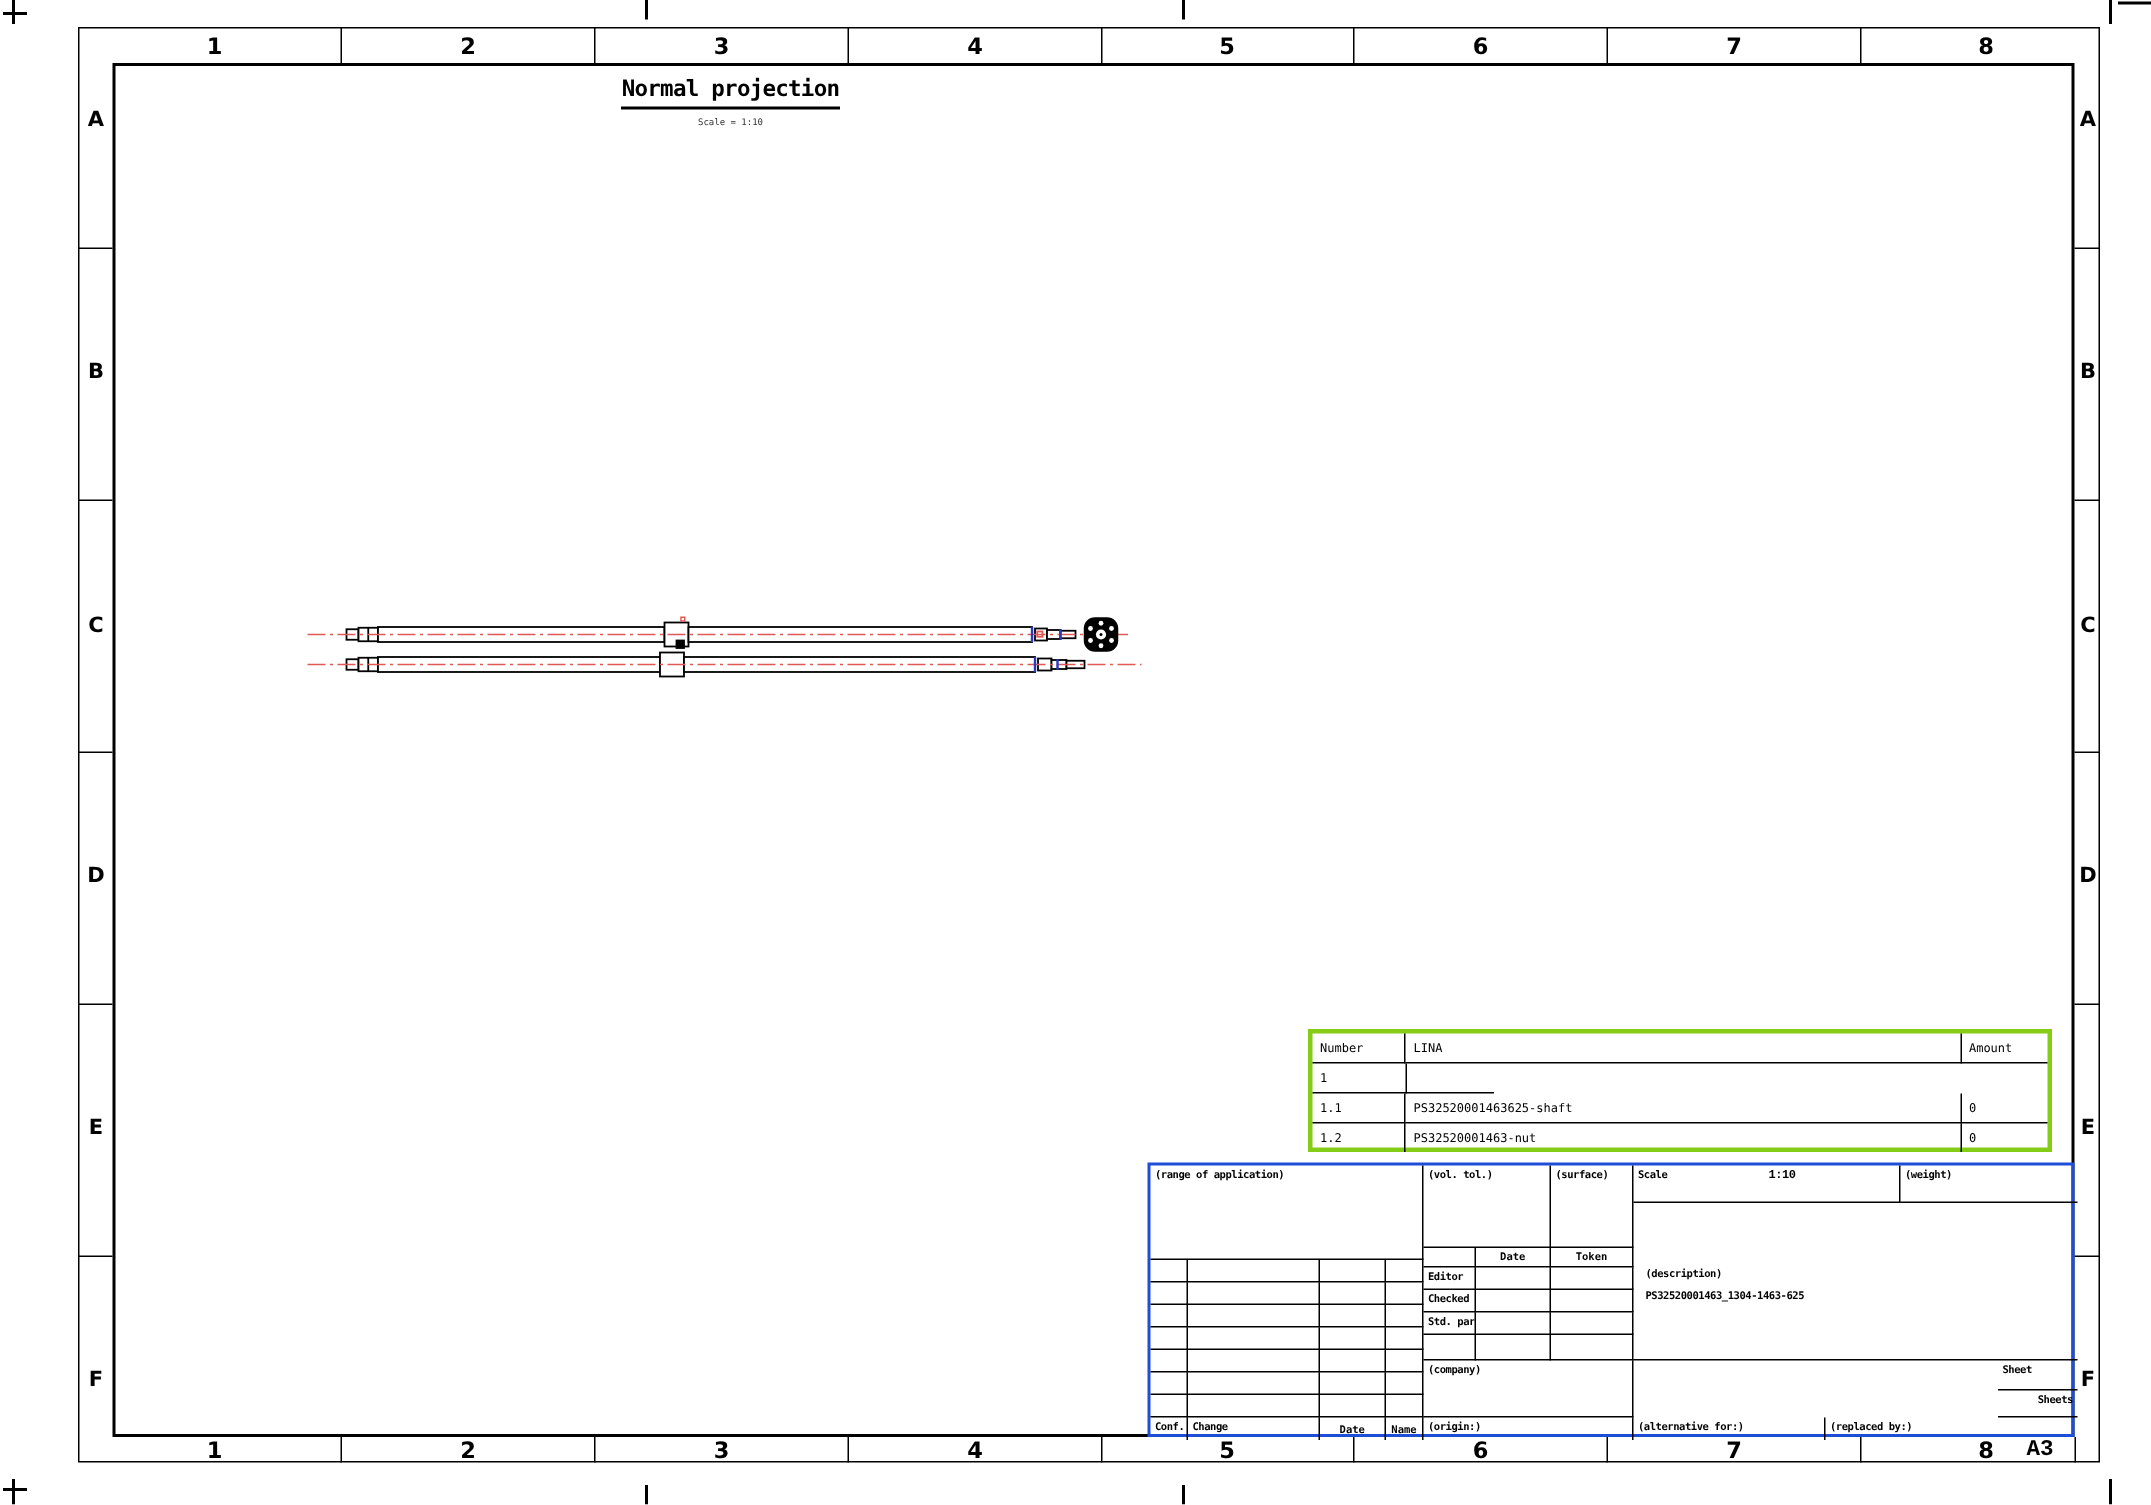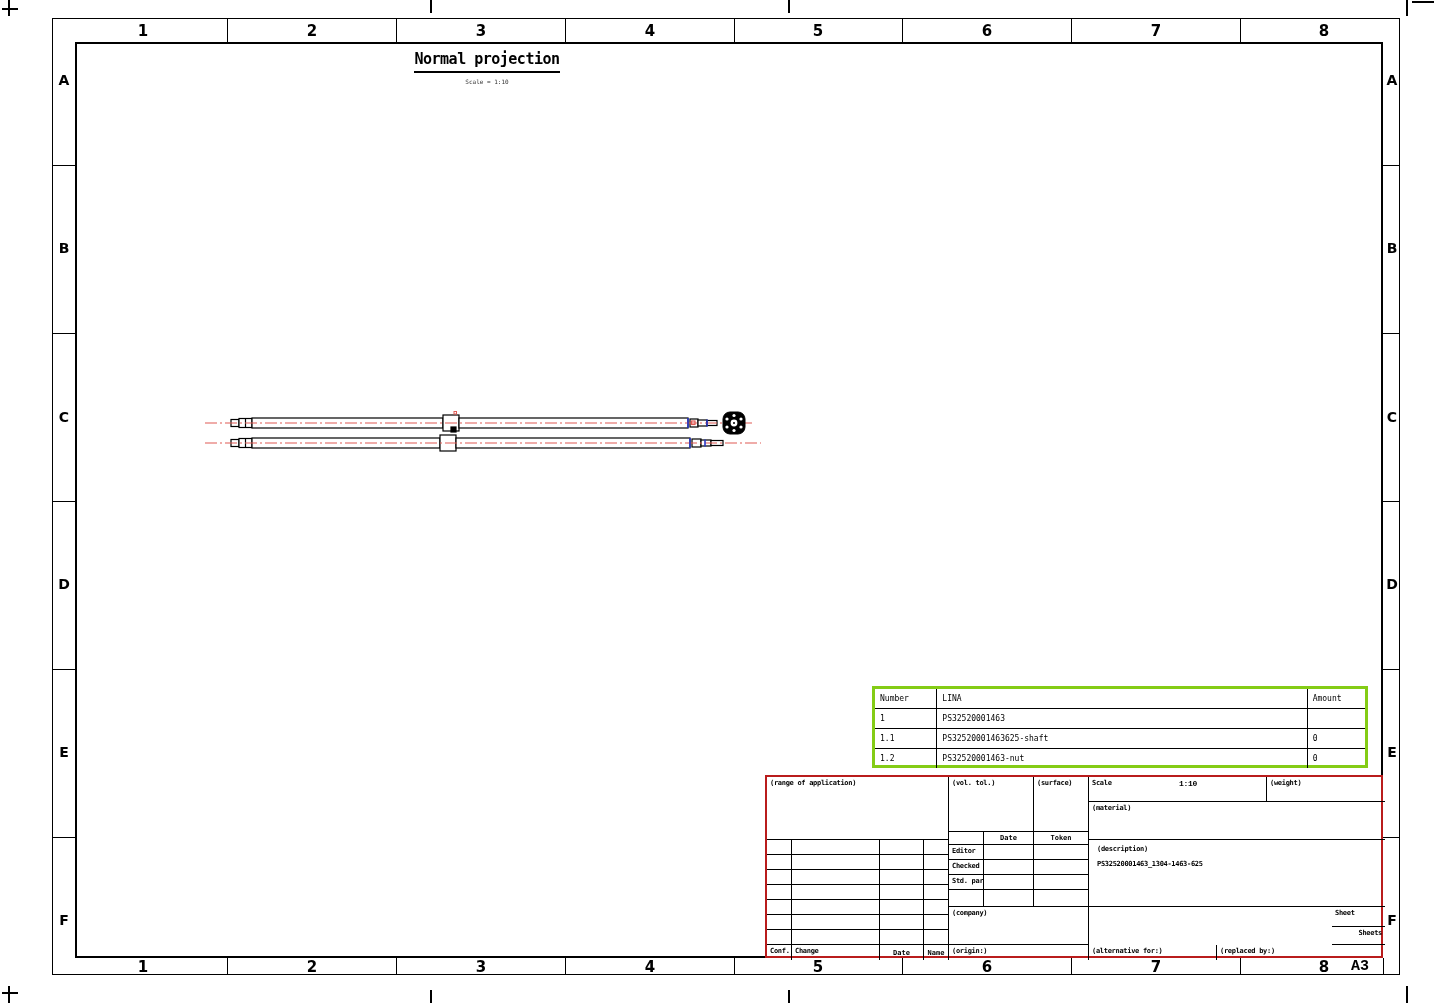--- a/index.html
+++ b/index.html
@@ -23,21 +23,21 @@
   .view-subtitle{left:414px;top:78px;width:146px;text-align:center;font-size:6px;color:#333;}
   
   .parts-table{left:872px;top:686px;width:496px;height:82px;border:3px solid #84cc16;font-size:8px;}
   .pt-row{position:absolute;left:0;width:100%;display:flex;}
   .pt-cell{box-sizing:border-box;border-right:1.5px solid #000;border-bottom:1.5px solid #000;
     padding:0 5px;display:flex;align-items:center;overflow:hidden;white-space:nowrap;}
   .pt-c1{width:63px;}
   .pt-c2{width:375px;}
   .pt-c3{width:58px;border-right:none;}
   
-  .title-block{left:765px;top:775px;width:618px;height:183px;border:2px solid #b91c1c;font-size:7px;}
+  .title-block{left:765px;top:775px;width:618px;height:183px;border:2px solid #1d4ed8;font-size:7px;}
   .tb{position:absolute;box-sizing:border-box;border-right:1px solid #000;border-bottom:1px solid #000;
     overflow:hidden;white-space:nowrap;}
   .tb-label{position:absolute;left:3px;top:2px;font-weight:bold;letter-spacing:-0.3px;}
   .tb-ctr{display:flex;align-items:center;justify-content:center;font-weight:bold;}
   .noborder-b{border-bottom:none;}
   .noborder-r{border-right:none;}
   svg{display:block;}
 </style>
 </head>
 <body style="background: rgb(255, 255, 255);">
@@ -174,21 +174,20 @@
 </div>
 
 <div class="abs parts-table">
   <div class="pt-row" style="top:0;height:20px;">
     <div class="pt-cell pt-c1">Number</div>
     <div class="pt-cell pt-c2">LINA</div>
     <div class="pt-cell pt-c3">Amount</div>
   </div>
   <div class="pt-row" style="top:20px;height:20px;">
     <div class="pt-cell pt-c1">1</div>
-    <div class="pt-cell pt-c2">PS32520001463</div>
     <div class="pt-cell pt-c3"></div>
   </div>
   <div class="pt-row" style="top:40px;height:20px;">
     <div class="pt-cell pt-c1">1.1</div>
     <div class="pt-cell pt-c2">PS32520001463625-shaft</div>
     <div class="pt-cell pt-c3">0</div>
   </div>
   <div class="pt-row" style="top:60px;height:19px;">
     <div class="pt-cell pt-c1" style="border-bottom:none;">1.2</div>
     <div class="pt-cell pt-c2" style="border-bottom:none;">PS32520001463-nut</div>
@@ -273,23 +272,20 @@
     <span class="tb-label">(origin:)</span>
   </div>
 
   <div class="tb" style="left:322px;top:0;width:178px;height:25px;">
     <span class="tb-label">Scale</span>
     <span class="tb-label" style="left:90px;font-size:8px;font-family:Liberation Mono, monospace;">1:10</span>
   </div>
   <div class="tb noborder-r" style="left:500px;top:0;width:118px;height:25px;">
     <span class="tb-label">(weight)</span>
   </div>
-  <div class="tb noborder-r" style="left:322px;top:25px;width:296px;height:38px;">
-    <span class="tb-label">(material)</span>
-  </div>
   <div class="tb noborder-r" style="left:322px;top:63px;width:296px;height:67px;">
     <span class="tb-label" style="top:5px;left:8px;">(description)</span>
     <span class="tb-label" style="top:20px;left:8px;">PS32520001463_1304-1463-625</span>
   </div>
   <div class="tb noborder-r" style="left:565px;top:130px;width:53px;height:20px;">
     <span class="tb-label">Sheet</span>
   </div>
   <div class="tb noborder-r" style="left:565px;top:150px;width:53px;height:18px;text-align:right;">
     <span class="tb-label" style="left:auto;right:3px;">Sheets</span>
   </div>

